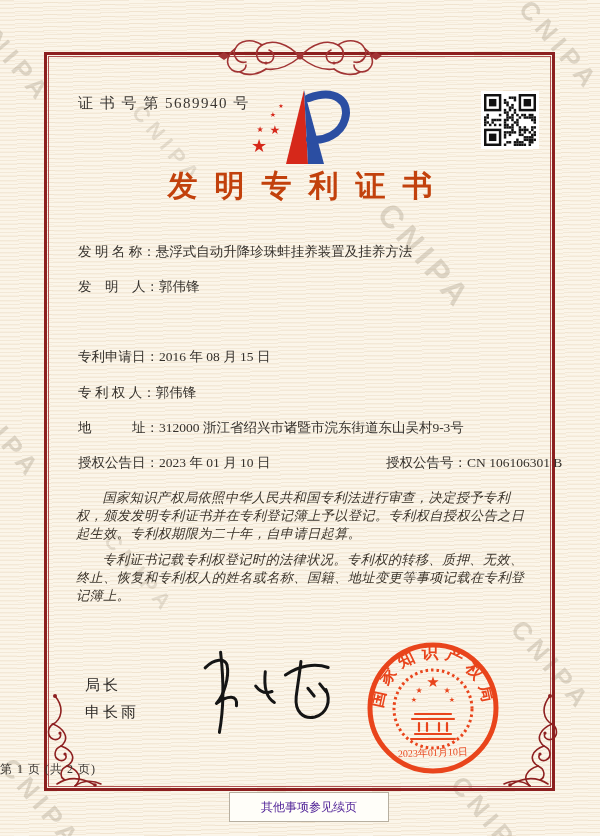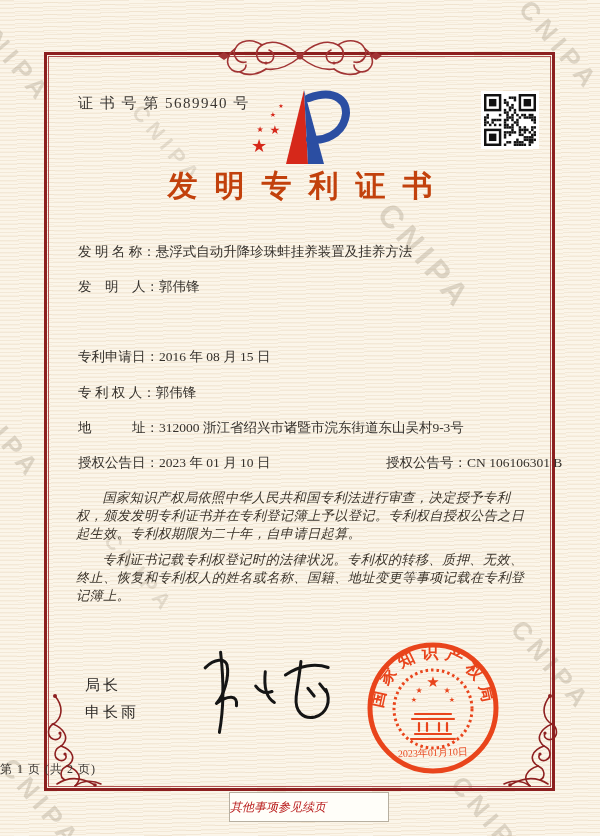--- a/index.html
+++ b/index.html
@@ -38,21 +38,21 @@
   .paras{position:absolute;left:76px;top:481px;width:450px;}
   .paras p{
     margin:8px 0 4px 0;font-size:13.2px;line-height:18px;text-indent:2em;
     font-style:italic;letter-spacing:.4px;color:#3b342b;
   }
   .signer{position:absolute;left:85px;font-size:15px;letter-spacing:3px;color:#2c2926;}
   .pageinfo{position:absolute;left:0;right:0;top:761px;text-align:left;font-size:12px;letter-spacing:1px;color:#3a3632;}
   .footer-box{
     position:absolute;left:229px;top:792px;width:158px;height:28px;
     border:1px solid #b7afa0;background:#fffef9;
-    line-height:28px;font-size:12px;font-style:italic;color:#b91c1c;
+    text-align:center;line-height:28px;font-size:12px;color:#4c1d95;
   }
   .qr{position:absolute;left:481px;top:91px;width:58px;height:58px;background:#fff;padding:3px;box-sizing:border-box;}
   .abs{position:absolute;}
   svg{display:block;}
 </style>
 </head>
 <body>
 
 <div class="page">
 

